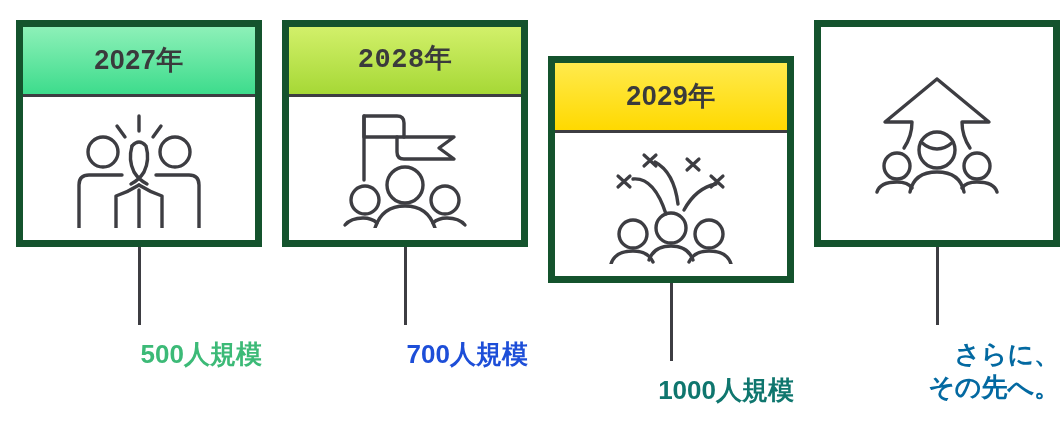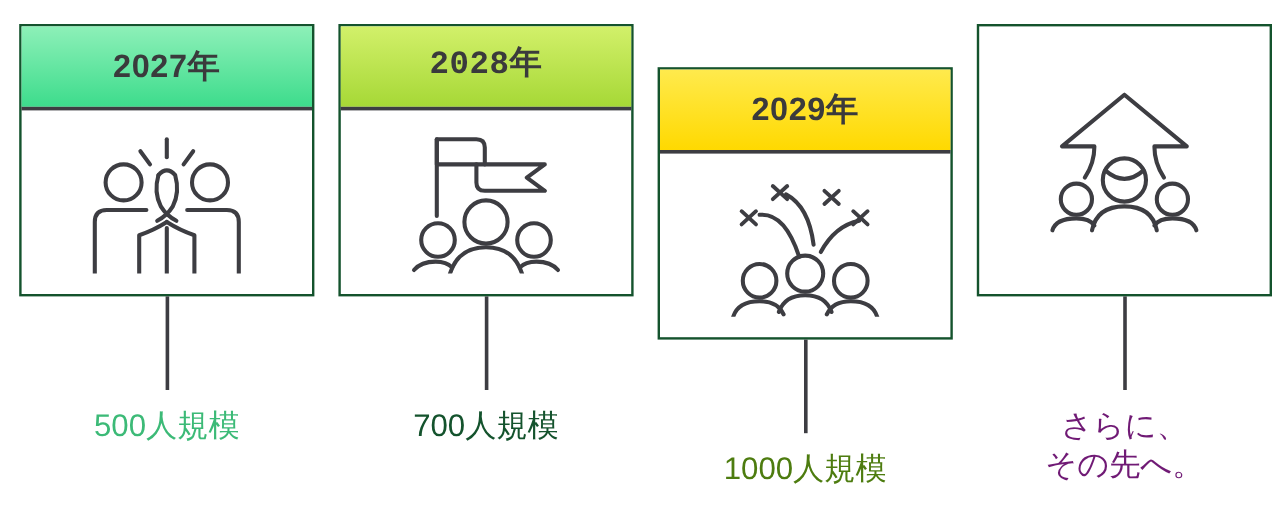--- a/index.html
+++ b/index.html
@@ -28,21 +28,21 @@
     height: 426px;
   }
 
   .card {
     position: absolute;
     top: 20px;
     left: 0;
     width: 100%;
     height: 227px;
     box-sizing: border-box;
-    border: 2px solid #14532d;
+    border: 7px solid #14532d;
     background: #ffffff;
     display: flex;
     flex-direction: column;
   }
 
   .card-header {
     height: 70px;
     flex: 0 0 70px;
     border-bottom: 3px solid #3d3d42;
     display: flex;
@@ -78,37 +78,37 @@
     height: 78px;
     margin-left: -1.5px;
     background: #3d3d42;
   }
 
   .scale-label {
     position: absolute;
     top: 338px;
     left: 0;
     width: 100%;
-    text-align: center;
+    text-align: right;
     font-size: 26px;
-    font-weight: normal;
+    font-weight: bold;
     line-height: 1.28;
     white-space: pre-line;
   }
 
   
   .hdr-green  { background: linear-gradient(to bottom, #8df0b8 0%, #3ddc8c 100%); }
   .hdr-lime   { background: linear-gradient(to bottom, #d2f06a 0%, #a6d836 100%); font-family: Liberation Mono, monospace; }
   .hdr-yellow { background: linear-gradient(to bottom, #ffea4d 0%, #ffd900 100%); }
   .hdr-pink   { background: linear-gradient(to bottom, #ff9fd9 0%, #f763c0 100%); }
 
   .txt-green  { color: #3cba77; }
-  .txt-lime   { color: #14532d; }
-  .txt-yellow { color: #4d7c0f; }
-  .txt-pink   { color: #701a75; }
+  .txt-lime   { color: #1d4ed8; }
+  .txt-yellow { color: #0f766e; }
+  .txt-pink   { color: #0369a1; }
 </style>
 </head>
 <body>
 
 <div id="roadmap">
 
   <div class="milestone" style="left:16px;">
     <div class="card">
       <div class="card-header hdr-green">
         <span class="card-header-label">2027年</span>

